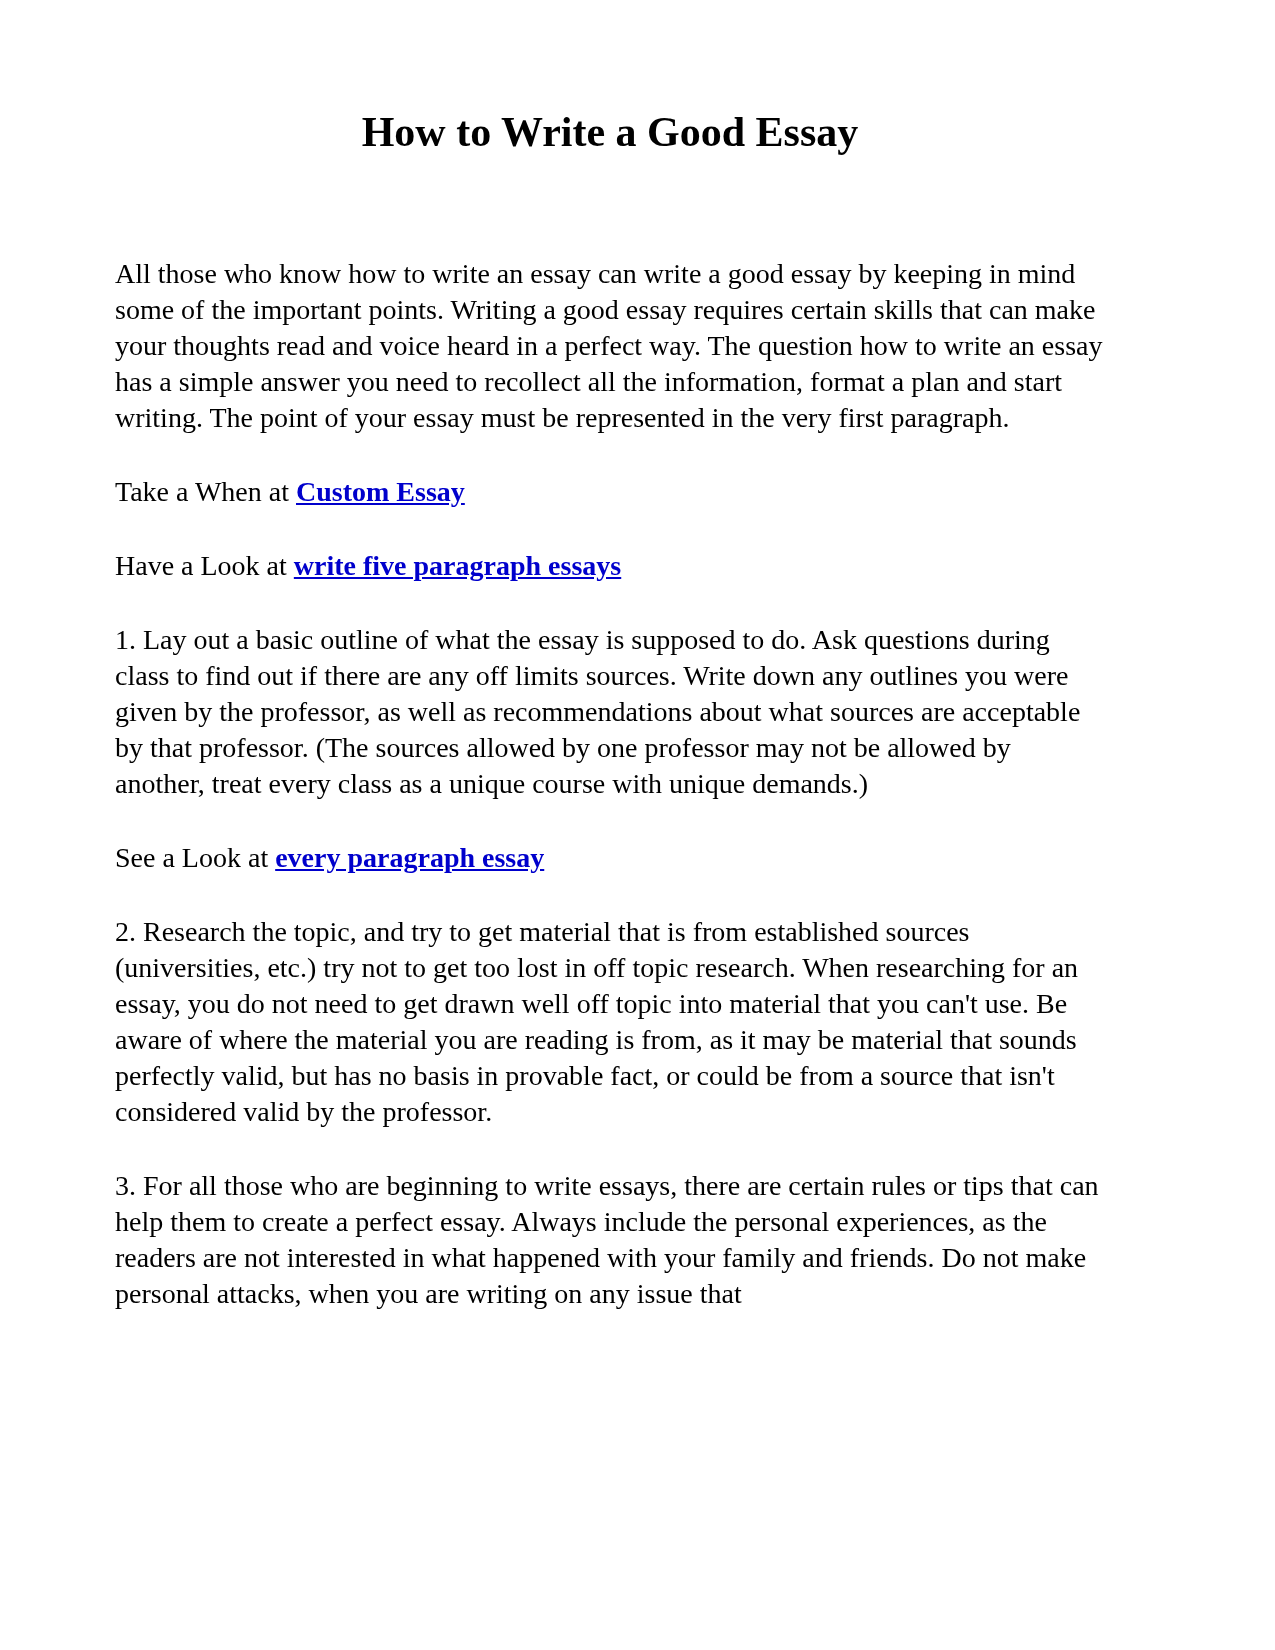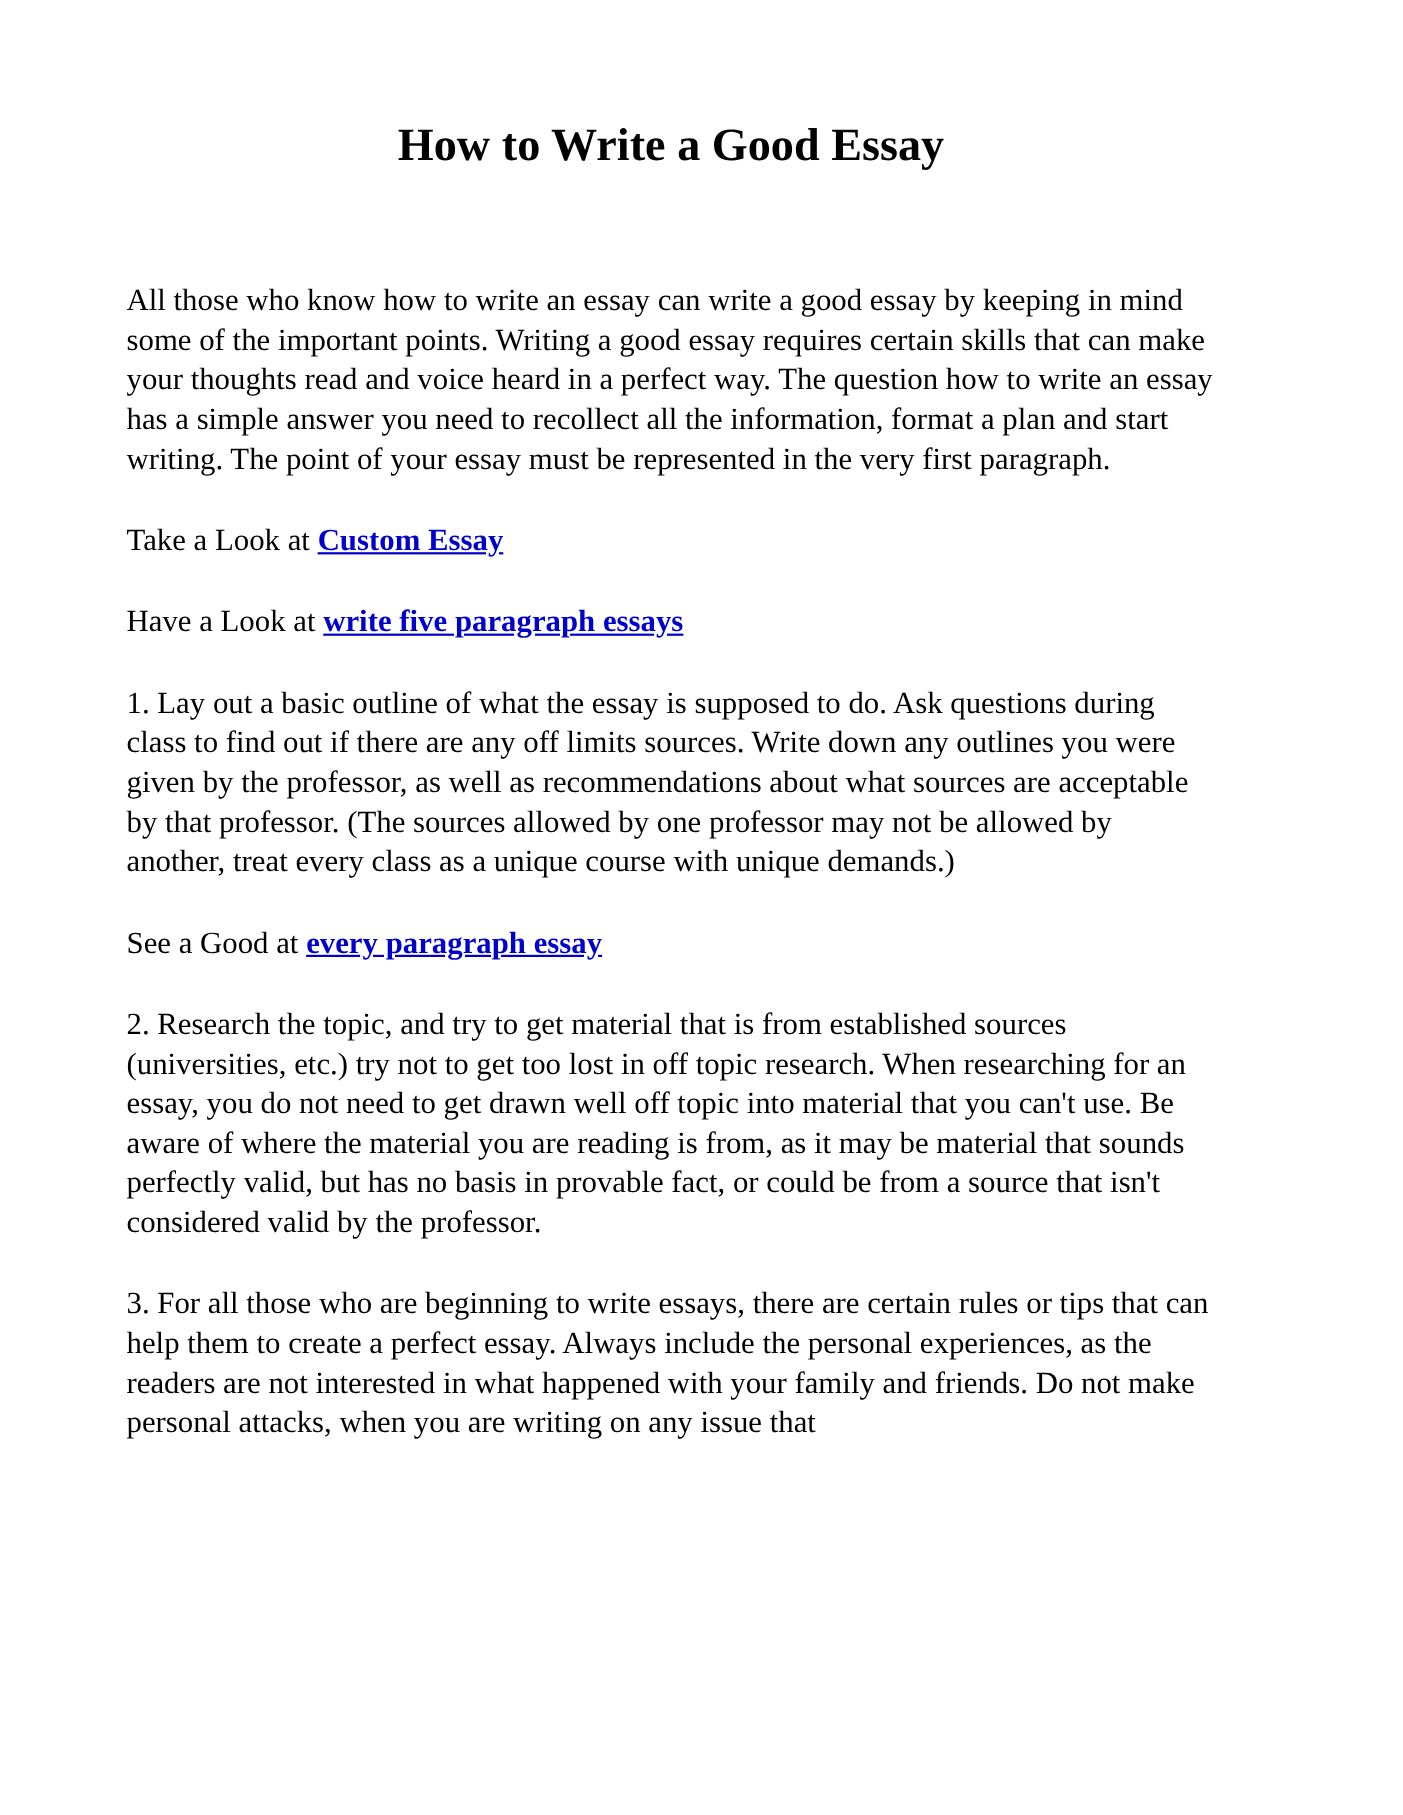--- a/index.html
+++ b/index.html
@@ -45,31 +45,31 @@
 </head>
 <body>
 
 <div class="page">
 
   <h1 class="doc-title">How to Write a Good Essay</h1>
 
   <p class="doc-paragraph">All those who know how to write an essay can write a good essay by keeping in mind some of the important points. Writing a good essay requires certain skills that can make your thoughts read and voice heard in a perfect way. The question how to write an essay has a simple answer you need to recollect all the information, format a plan and start writing. The point of your essay must be represented in the very first paragraph.</p>
 
   <p class="link-line">
-    <span>Take a Look at </span><a href="#" class="doc-link">Custom Essay</a>
+    <span>Take a When at </span><a href="#" class="doc-link">Custom Essay</a>
   </p>
 
 
   <p class="link-line">
     <span>Have a Look at </span><a href="#" class="doc-link">write five paragraph essays</a>
   </p>
 
   <p class="doc-paragraph">1. Lay out a basic outline of what the essay is supposed to do. Ask questions during class to find out if there are any off limits sources. Write down any outlines you were given by the professor, as well as recommendations about what sources are acceptable by that professor. (The sources allowed by one professor may not be allowed by another, treat every class as a unique course with unique demands.)</p>
 
   <p class="link-line">
-    <span>See a Good at </span><a href="#" class="doc-link">every paragraph essay</a>
+    <span>See a Look at </span><a href="#" class="doc-link">every paragraph essay</a>
   </p>
 
   <p class="doc-paragraph">2. Research the topic, and try to get material that is from established sources (universities, etc.) try not to get too lost in off topic research. When researching for an essay, you do not need to get drawn well off topic into material that you can't use. Be aware of where the material you are reading is from, as it may be material that sounds perfectly valid, but has no basis in provable fact, or could be from a source that isn't considered valid by the professor.</p>
 
   <p class="doc-paragraph">3. For all those who are beginning to write essays, there are certain rules or tips that can help them to create a perfect essay. Always include the personal experiences, as the readers are not interested in what happened with your family and friends. Do not make personal attacks, when you are writing on any issue that</p>
 
 </div>
 
 </body></html>

